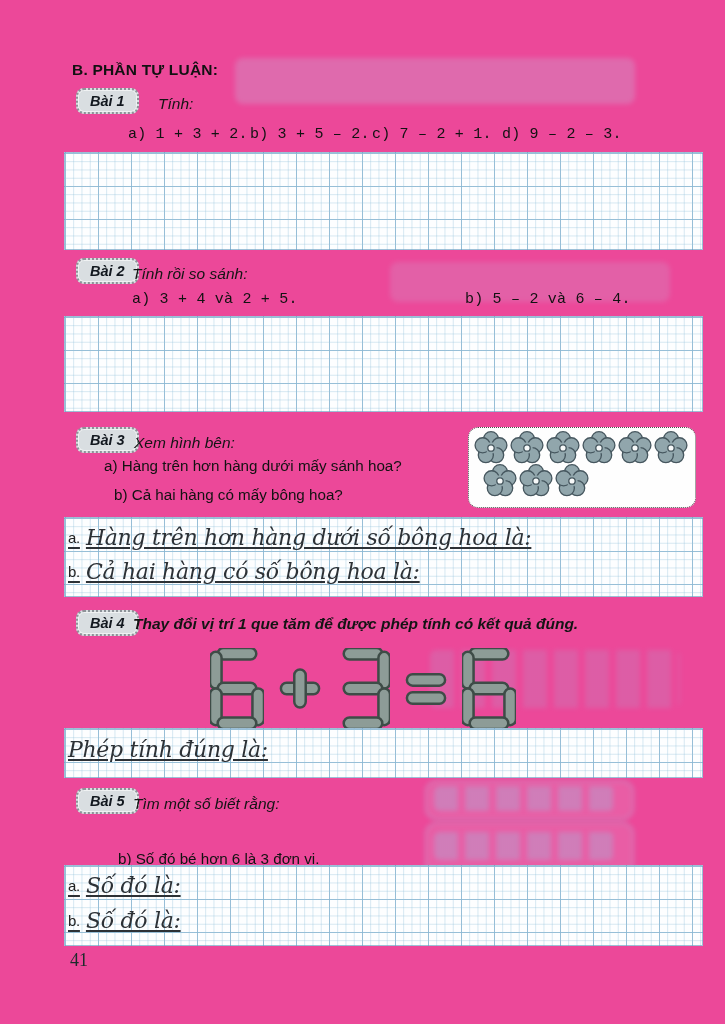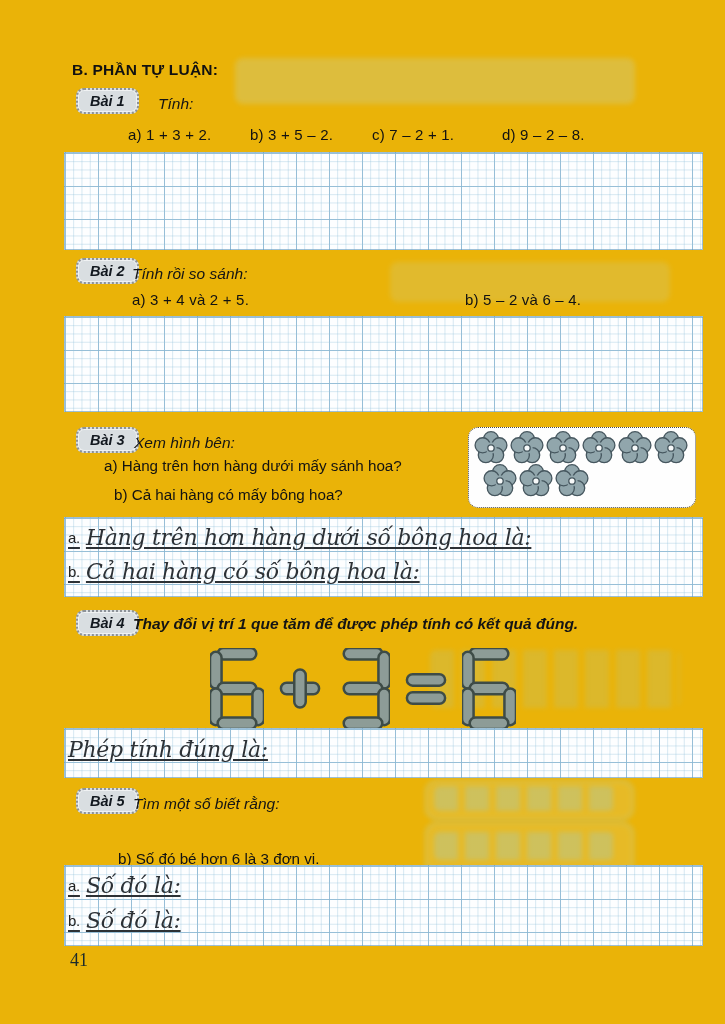--- a/index.html
+++ b/index.html
@@ -1,32 +1,32 @@
 <!DOCTYPE html>
 <html><head>
 <meta charset="utf-8">
 <style>
   html,body{margin:0;padding:0;}
   body{background:#e8e8e6;font-family:"Liberation Sans",sans-serif;}
   #page{
     position:relative;width:725px;height:1024px;margin:0 auto;
-    background:#eab308;overflow:hidden;color:#161616;
+    background:#ec4899;overflow:hidden;color:#161616;
   }
   .abs{position:absolute;}
 
   
   .section-header{font-weight:bold;font-size:15.5px;letter-spacing:.2px;color:#111;}
   .badge{
     display:inline-block;background:#d9dee1;border:2px dotted #8d9298;border-radius:8px;
     padding:3px 12px;font-weight:bold;font-style:italic;font-size:14.5px;color:#12181f;
     box-shadow:0 0 0 1px rgba(255,255,255,.6) inset;
   }
   .instruction{font-style:italic;font-size:15.5px;color:#141414;}
   .instruction.bold{font-weight:bold;}
-  .exercise{font-size:15px;color:#121212;letter-spacing:.2px;}
+  .exercise{font-size:15px;color:#121212;letter-spacing:.2px;font-family:Liberation Mono, monospace;}
   .question{font-size:15.2px;color:#121212;}
 
   
   .grid{
     background-color:#fdfeff;
     background-image:
       linear-gradient(to right, rgba(151,196,221,.42) 1px, transparent 1px),
       linear-gradient(to bottom, rgba(151,196,221,.42) 1px, transparent 1px),
       linear-gradient(to right, rgba(108,158,193,.70) 1px, transparent 1px),
       linear-gradient(to bottom, rgba(108,158,193,.70) 1px, transparent 1px);
@@ -86,21 +86,21 @@
   <div class="abs bleed bleed-squares" style="left:430px;top:872px;width:240px;height:60px;opacity:.3;"></div>
 
   <div class="abs section-header" style="left:72px;top:61px;">B. PHẦN TỰ LUẬN:</div>
 
   <div class="abs badge" style="left:76px;top:88px;">Bài 1</div>
   <div class="abs instruction" style="left:158px;top:95px;">Tính:</div>
 
   <div class="abs exercise" style="left:128px;top:126px;">a) 1 + 3 + 2.</div>
   <div class="abs exercise" style="left:250px;top:126px;">b) 3 + 5 – 2.</div>
   <div class="abs exercise" style="left:372px;top:126px;">c) 7 – 2 + 1.</div>
-  <div class="abs exercise" style="left:502px;top:126px;">d) 9 – 2 – 8.</div>
+  <div class="abs exercise" style="left:502px;top:126px;">d) 9 – 2 – 3.</div>
 
   <div class="abs grid" style="left:64px;top:152px;width:637px;height:96px;"></div>
 
   <div class="abs badge" style="left:76px;top:258px;">Bài 2</div>
   <div class="abs instruction" style="left:132px;top:265px;">Tính rồi so sánh:</div>
 
   <div class="abs exercise" style="left:132px;top:291px;">a) 3 + 4 và 2 + 5.</div>
   <div class="abs exercise" style="left:437px;top:291px;margin-left:28px;">b) 5 – 2 và 6 – 4.</div>
 
   <div class="abs grid" style="left:64px;top:316px;width:637px;height:94px;"></div>

